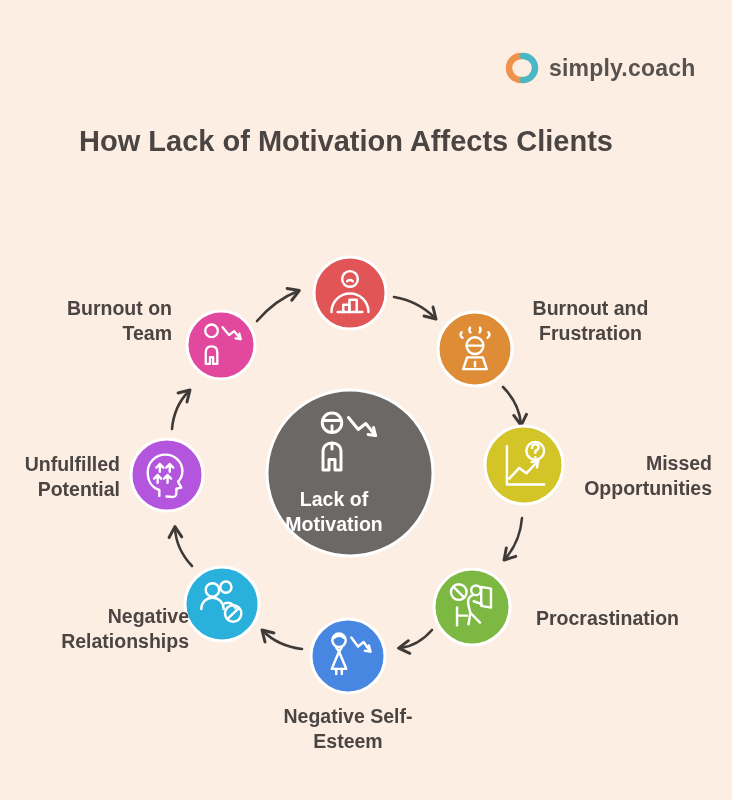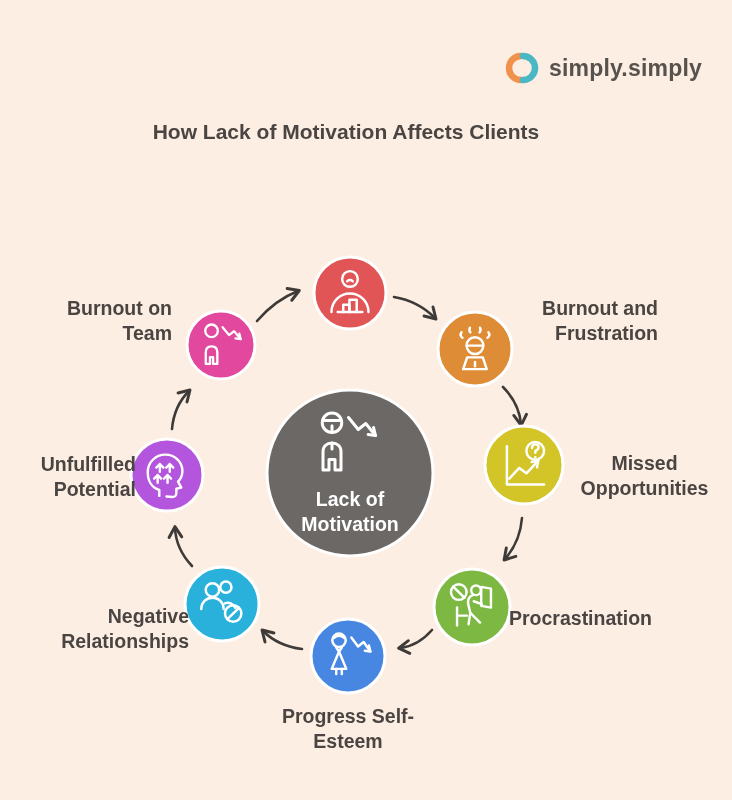--- a/index.html
+++ b/index.html
@@ -13,56 +13,56 @@
   .logo{
     position:absolute;top:50px;left:502px;
     display:flex;align-items:center;gap:7px;
   }
   .logo-text{
     font-size:23px;font-weight:600;color:#57524d;letter-spacing:.2px;
   }
   .title{
     position:absolute;top:106px;left:26px;width:640px;
     text-align:center;
-    font-size:21px;font-weight:bold;color:#4a4542;
+    font-size:29px;font-weight:bold;color:#4a4542;
   }
   .diagram-svg{position:absolute;top:0;left:0;}
   .node-label{
     position:absolute;
     font-size:19.5px;font-weight:bold;color:#4a4542;
     line-height:1.26;
   }
   .center-label{
-    position:absolute;top:487px;left:280px;width:140px;
+    position:absolute;top:487px;left:264px;width:140px;
     text-align:center;
     font-size:19.5px;font-weight:bold;color:#ffffff;
     line-height:1.3;
   }
   .lbl-stalled{top:201px;left:294px;width:110px;text-align:center;}
-  .lbl-burnout{top:296px;left:523px;width:135px;text-align:right;}
-  .lbl-missed{top:451px;left:577px;width:135px;text-align:center;}
-  .lbl-procrastination{top:606px;left:509px;width:160px;white-space:nowrap;text-align:left;}
+  .lbl-burnout{top:296px;left:523px;width:135px;text-align:center;}
+  .lbl-missed{top:451px;left:577px;width:135px;text-align:right;}
+  .lbl-procrastination{top:606px;left:536px;width:160px;white-space:nowrap;text-align:left;}
   .lbl-decreased{top:704px;left:258px;width:180px;text-align:center;}
   .lbl-negative{top:604px;left:44px;width:145px;text-align:right;}
-  .lbl-unfulfilled{top:452px;left:16px;width:120px;text-align:right;}
+  .lbl-unfulfilled{top:452px;left:0px;width:120px;text-align:right;}
   .lbl-impact{top:296px;left:40px;width:132px;text-align:right;}
 </style>
 </head>
 <body>
 
 <div class="canvas">
 
   <div class="logo">
     <svg width="40" height="36" viewBox="0 0 40 36">
       <g fill="none" stroke-linecap="round">
         <path d="M19 6 A11 11 0 1 0 19 30" stroke-width="6.5" stroke="#f0914c"></path>
         <path d="M21 30 A11 11 0 1 0 21 6" stroke-width="6.5" stroke="#4ab8c4"></path>
       </g>
     </svg>
-    <span class="logo-text">simply.simply</span>
+    <span class="logo-text">simply.coach</span>
   </div>
 
   <h1 class="title">How Lack of Motivation Affects Clients</h1>
 
   <svg class="diagram-svg" width="732" height="800" viewBox="0 0 732 800">
     <defs>
       <marker id="ah" viewBox="0 0 12 12" refX="8.5" refY="6" markerWidth="6.5" markerHeight="6.5" orient="auto">
         <path d="M2 1.5 L9.5 6 L2 10.5" fill="none" stroke="#3e3a38" stroke-width="2.1" stroke-linecap="round" stroke-linejoin="round"></path>
       </marker>
     </defs>
@@ -170,20 +170,20 @@
       <circle cx="15" cy="10.5" r="6"></circle>
       <path d="M9.5 42 V31 c0-3.8 2.3-5.7 5.5-5.7 s5.5 1.9 5.5 5.7 v11 h-4 v-6.5 h-3 v6.5 z"></path>
       <path d="M25.5 7 l6.2 7.6 4.8-3.8 6.2 7.6"></path>
       <path d="M42.7 18.4 l-4.8-0.7 m4.8 0.7 l-1.2-5.2"></path>
     </g>
   </svg>
 
   <div class="node-label lbl-burnout">Burnout and Frustration</div>
   <div class="node-label lbl-missed">Missed Opportunities</div>
   <div class="node-label lbl-procrastination">Procrastination</div>
-  <div class="node-label lbl-decreased">Progress Self-Esteem</div>
+  <div class="node-label lbl-decreased">Negative Self-Esteem</div>
   <div class="node-label lbl-negative">Negative Relationships</div>
   <div class="node-label lbl-unfulfilled">Unfulfilled Potential</div>
   <div class="node-label lbl-impact">Burnout on Team</div>
 
   <div class="center-label">Lack of Motivation</div>
 
 </div>
 
 </body></html>

